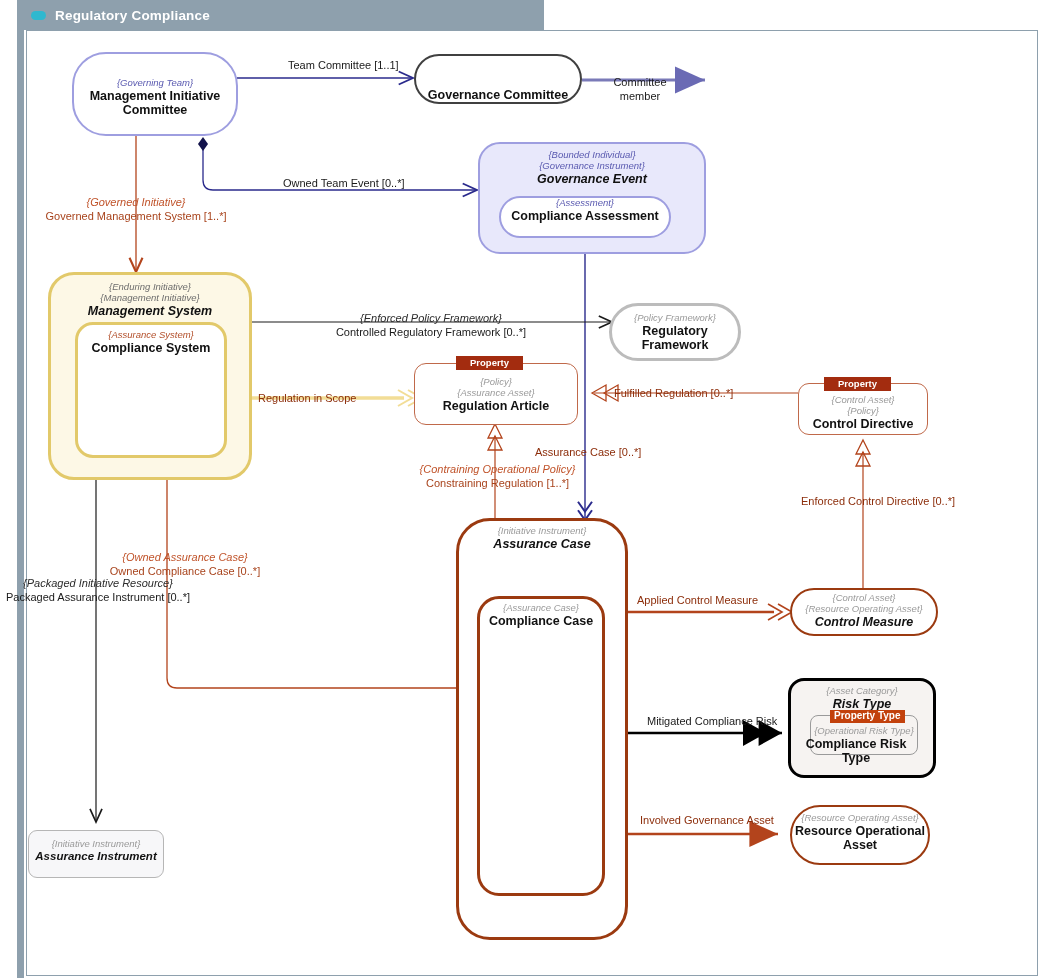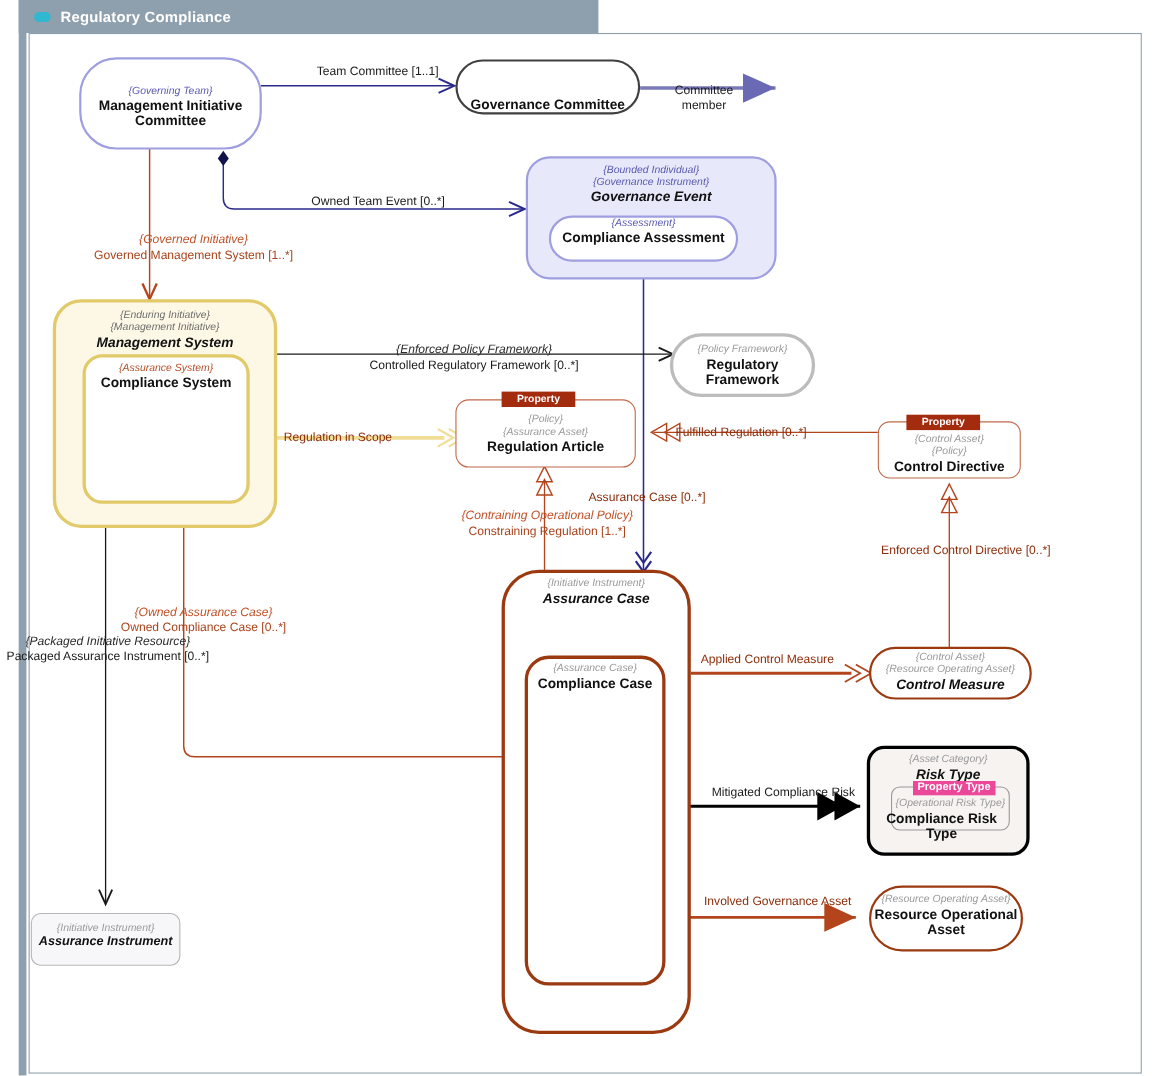--- a/index.html
+++ b/index.html
@@ -22,21 +22,21 @@
   .stereo.red{color:#b3502b;}
   .stereo.dark{color:#6d6d6d;}
   .nname{font-size:12.5px;font-weight:bold;color:#111111;}
   .nname.ital{font-style:italic;}
 
   .pad-top{padding-top:5px;}
 
   
   .banner{font-size:9.5px;font-weight:bold;color:#ffffff;padding:1px 14px;line-height:1.25;}
   .banner.red{background:#a32c0f;}
-  .banner.black{background:#ec4899;padding:0px 4px;font-size:10px;}
+  .banner.black{background:#c2410c;padding:0px 4px;font-size:10px;}
 
   
   .elabel{position:absolute;font-size:11px;color:#1a1a1a;white-space:nowrap;line-height:1.28;}
   .elabel .st{font-style:italic;display:block;}
   .elabel.red{color:#a8431c;}
   .elabel.red .st{color:#c0532a;}
   .elabel.darkred{color:#8c2d0a;}
   .elabel.ctr{text-align:center;}
 
   svg#wires{position:absolute;left:0;top:0;width:1047px;height:978px;pointer-events:none;}
@@ -219,21 +219,21 @@
 
   <div class="elabel ctr" style="left:600px;top:61px;width:80px;white-space:pre-line;">
     <span>Committee
 member</span>
   </div>
 
   <div class="elabel" style="left:283px;top:176px;">
     <span>Owned Team Event [0..*]</span>
   </div>
 
-  <div class="elabel red ctr" style="left:25px;top:211px;width:222px;margin-left:40px;">
+  <div class="elabel red ctr" style="left:25px;top:195px;width:222px;">
     <span class="st">{Governed Initiative}</span>
     <span>Governed Management System [1..*]</span>
   </div>
 
   <div class="elabel ctr" style="left:276px;top:311px;width:310px;">
     <span class="st" style="color:#2b2b2b;">{Enforced Policy Framework}</span>
     <span>Controlled Regulatory Framework [0..*]</span>
   </div>
 
   <div class="elabel darkred" style="left:258px;top:391px;">

